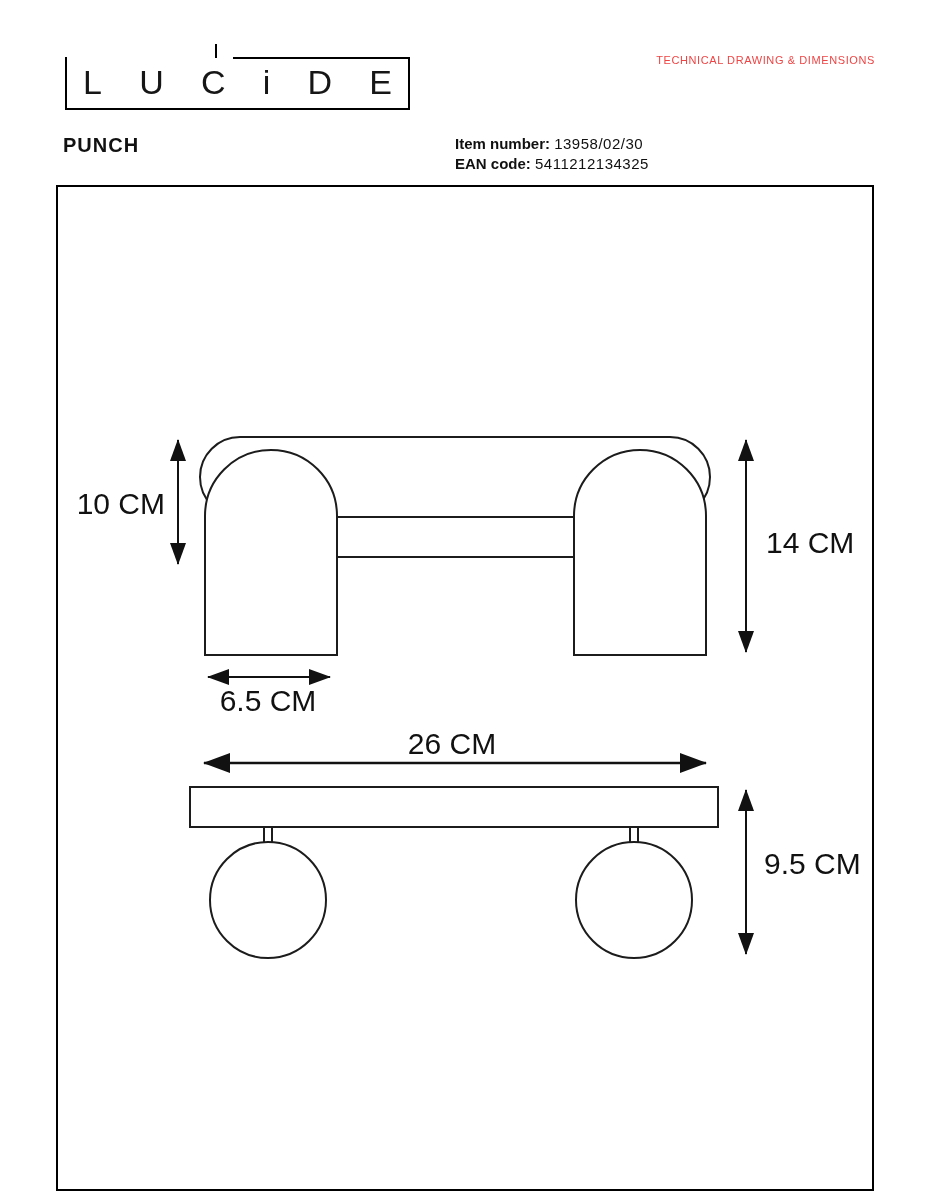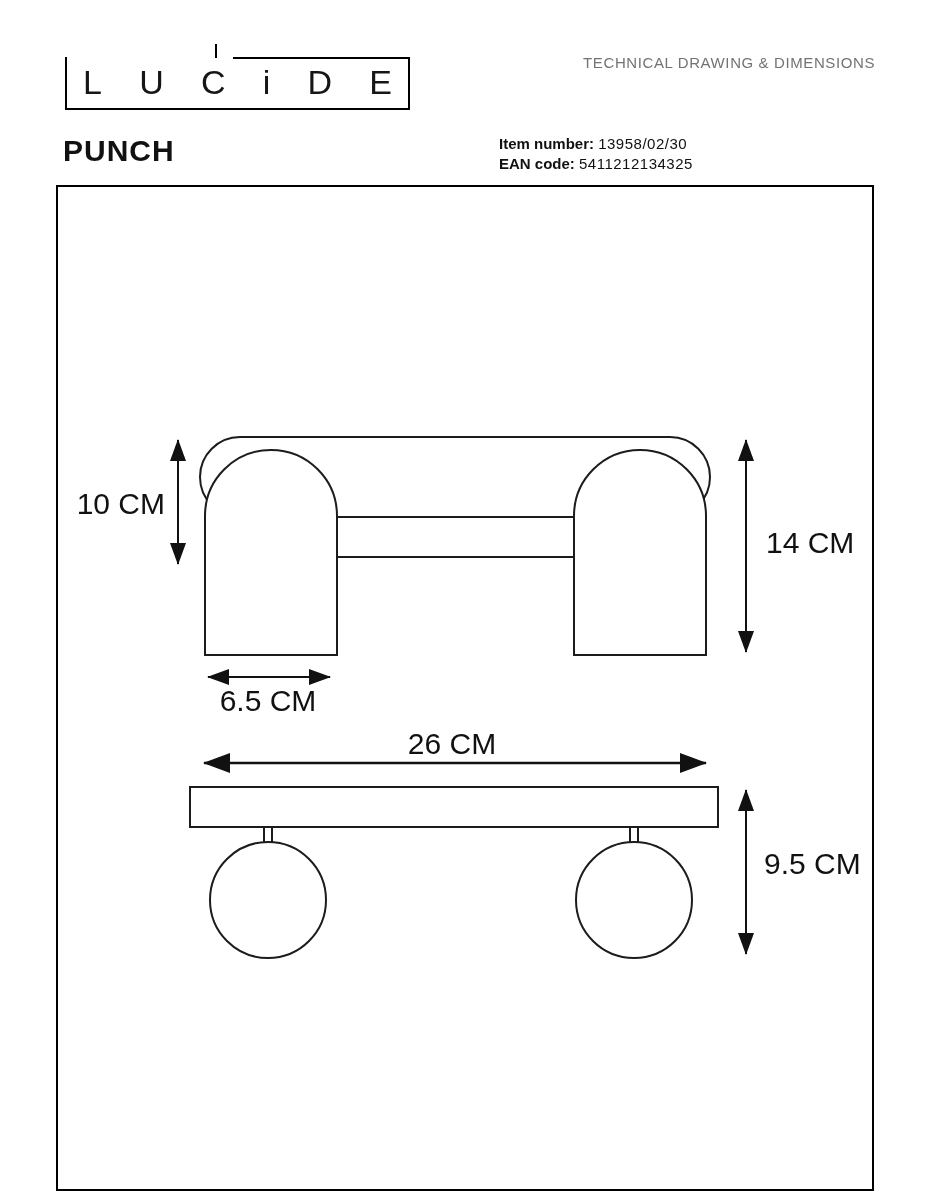--- a/index.html
+++ b/index.html
@@ -14,27 +14,27 @@
     position:absolute; left:65px; top:57px; width:345px; height:53px;
     border-left:2px solid #000; border-right:2px solid #000; border-bottom:2px solid #000;
   }
   .logo-top-line { position:absolute; top:0; right:-2px; width:52%; height:2px; background:#000; }
   .logo-tick { position:absolute; top:-13px; left:43.5%; width:2px; height:14px; background:#000; }
   .logo-letters {
     display:flex; justify-content:space-between; align-items:center;
     height:100%; padding:0 16px; font-size:34px; font-weight:400; color:#161616;
   }
   .doc-title {
-    position:absolute; top:54px; right:55px; font-size:15px; letter-spacing:0.6px; color:#737373;
+    position:absolute; top:54px; right:55px; font-size:11px; letter-spacing:0.6px; color:#ef4444;
   }
   .product-name {
-    position:absolute; left:63px; top:134px; font-size:30px; font-weight:bold; letter-spacing:1px;
+    position:absolute; left:63px; top:134px; font-size:20px; font-weight:bold; letter-spacing:1px;
   }
   .codes { position:absolute; left:455px; top:134px; font-size:15px; line-height:20px; }
-  .codes .lbl { font-weight:bold;margin-left:44px; }
+  .codes .lbl { font-weight:bold; }
   .codes .val-bold { font-weight:normal; letter-spacing:0.5px; }
   .codes .val { font-weight:normal; letter-spacing:0.5px; }
 
   
   svg.drawing { position:absolute; left:0; top:0; }
   .frame { fill:none; stroke:#000; stroke-width:2; }
   .shape { fill:#ffffff; stroke:#1c1c1c; stroke-width:2; }
   .dim-line { stroke:#111; stroke-width:2; fill:none; }
   .dim-line.thick { stroke-width:2.5; }
   text.dim {

